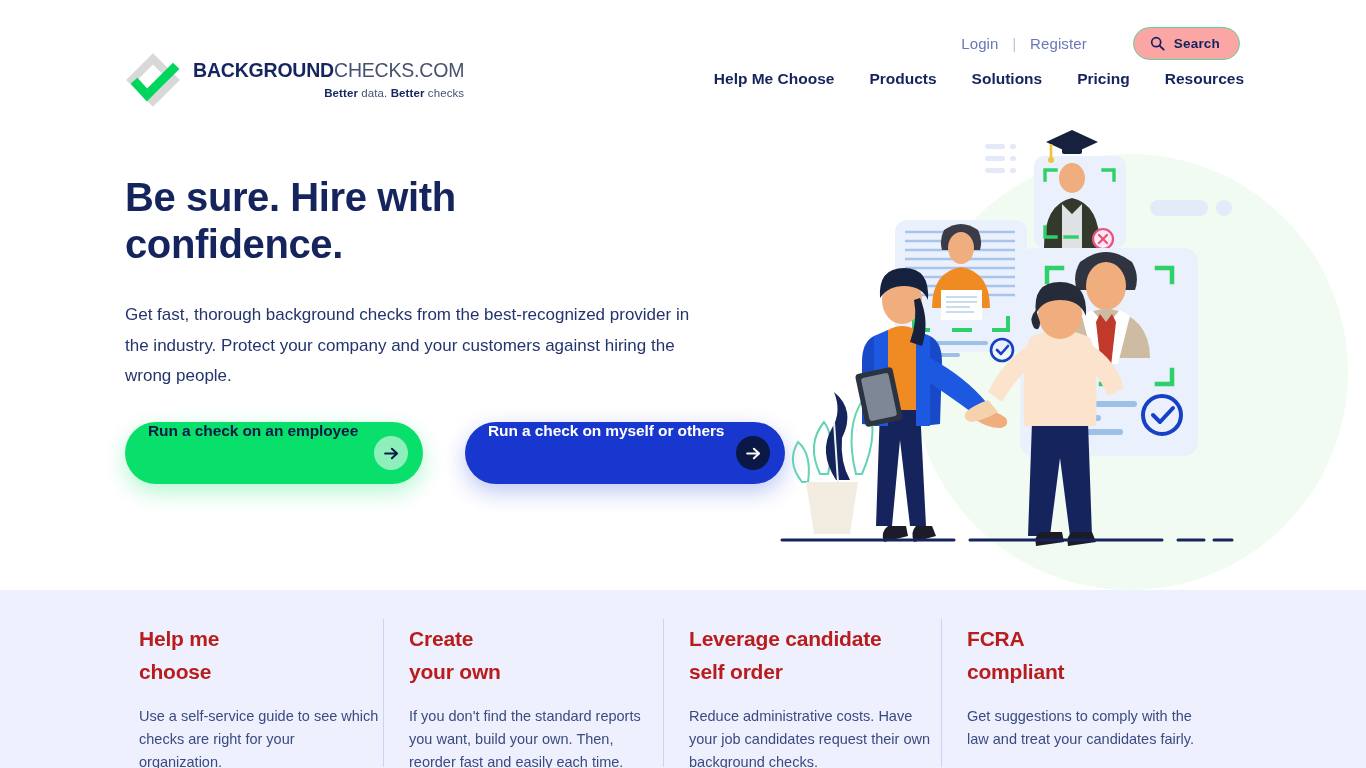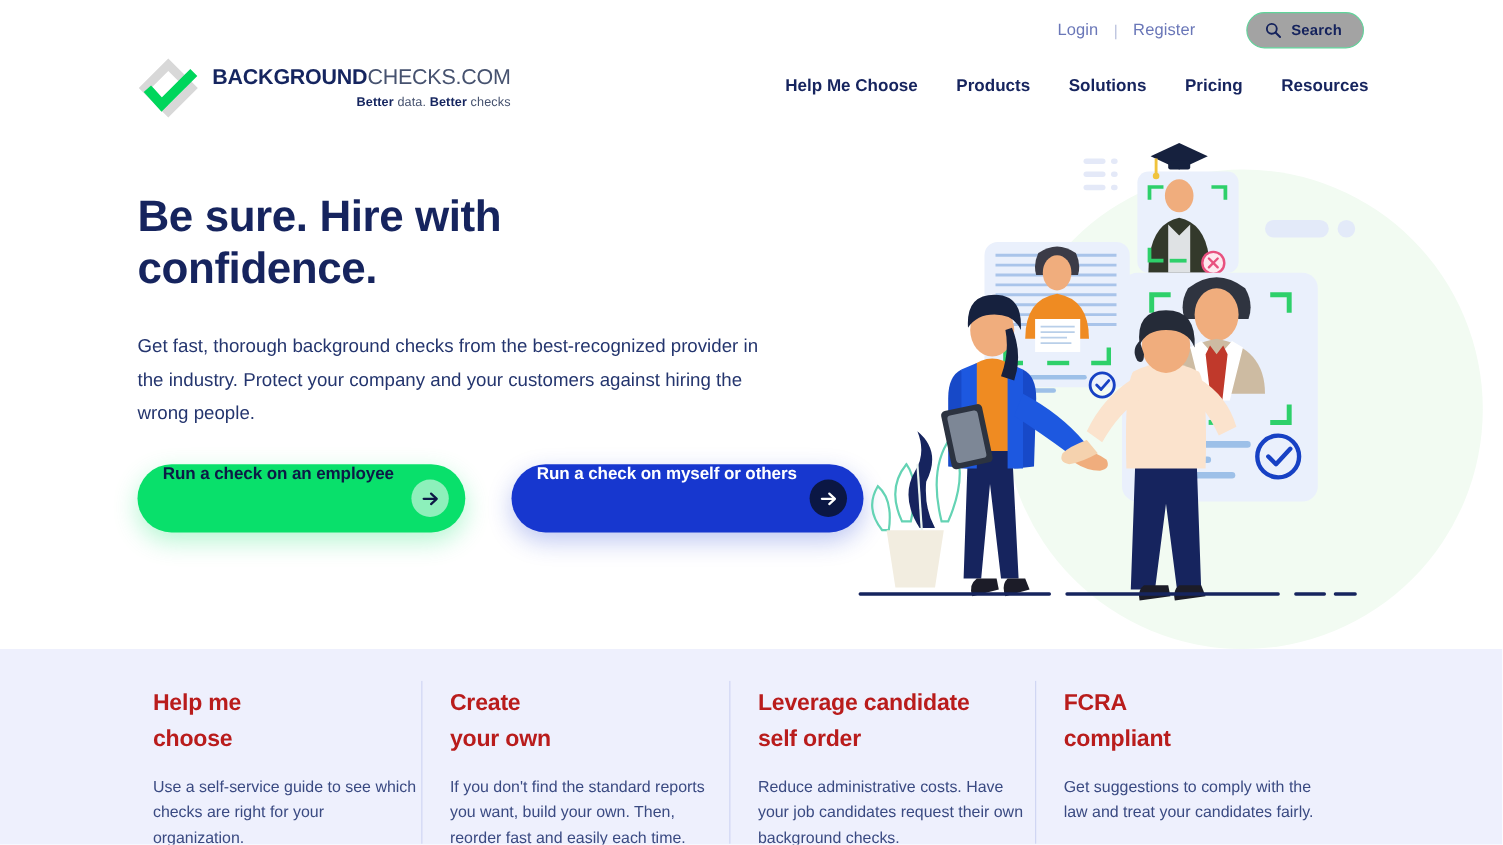--- a/index.html
+++ b/index.html
@@ -9,34 +9,34 @@
     font-family:"Liberation Sans", sans-serif;
     -webkit-font-smoothing:antialiased;
   }
   .page{ position:relative; width:1366px; height:768px; overflow:hidden; background:#fff; }
 
   
   .utility{
     position:absolute; top:0; left:0; width:1366px; height:56px;
   }
   .util-inner{
-    position:absolute; right:126px; top:11px;
+    position:absolute; right:126px; top:27px;
     display:flex; align-items:center; gap:0;
   }
   .util-link{
     font-size:15px; color:#6a77b8; text-decoration:none; letter-spacing:.1px;
     padding:0 0; cursor:pointer;
   }
   .util-sep{ color:#b9c0dd; font-size:14px; margin:0 14px; }
   .search-btn{
     margin-left:46px;
     display:flex; align-items:center; gap:9px;
     height:33px; padding:0 19px 0 16px;
     border:1.6px solid #5fd49a; border-radius:999px;
-    background:#a3a3a3; cursor:pointer;
+    background:#fca5a5; cursor:pointer;
   }
   .search-btn .sicon{ display:block; width:15px; height:15px; }
   .search-btn .slabel{
     font-size:13.5px; font-weight:bold; color:#14225c; letter-spacing:.2px;
   }
 
   
   .header{ position:absolute; top:52px; left:0; width:1366px; height:62px; }
   .logo{
     position:absolute; left:125px; top:0;

